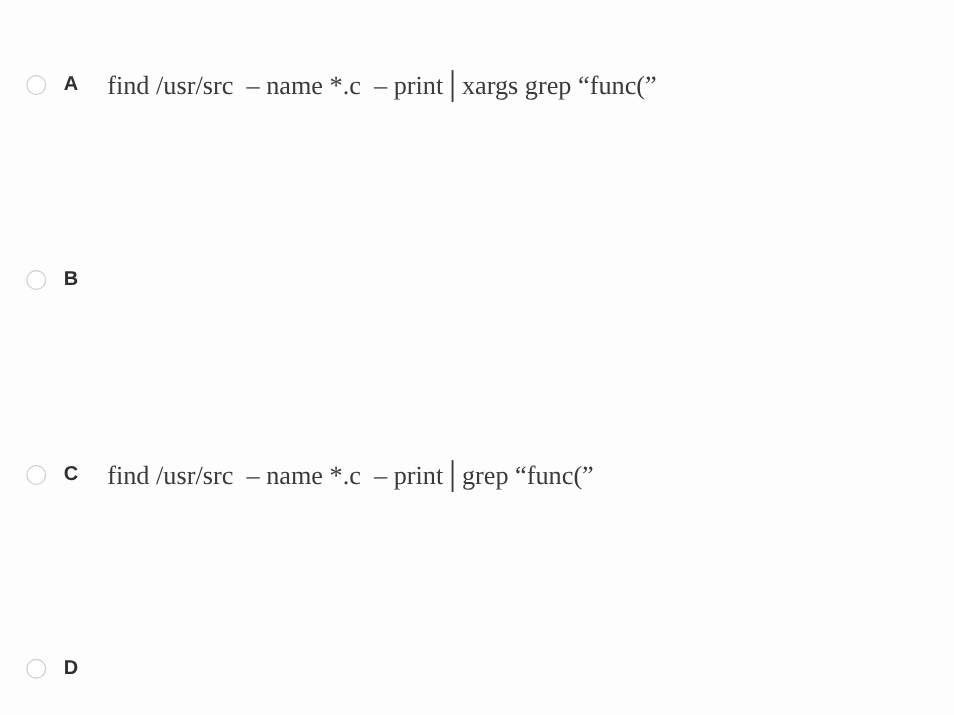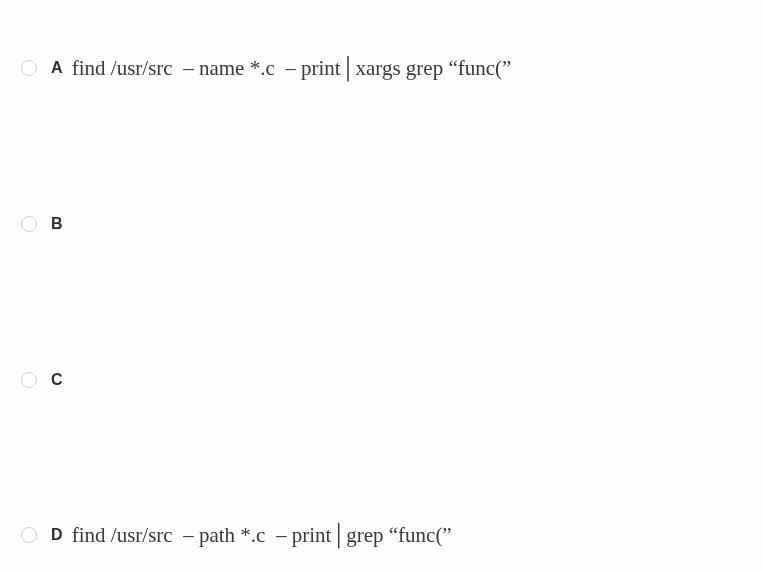--- a/index.html
+++ b/index.html
@@ -49,21 +49,21 @@
     margin-left: 14px;
     font-family: "Liberation Sans", sans-serif;
     font-size: 16px;
     font-weight: 600;
     color: #2f2f31;
     letter-spacing: 0.2px;
     line-height: 1;
   }
   .option-text {
     flex: 0 0 auto;
-    margin-left: 9px;
+    margin-left: 23px;
     font-family: "Liberation Serif", serif;
     font-size: 21px;
     color: #3a3a3c;
     line-height: 1;
     white-space: pre;
   }
 </style>
 </head>
 <body>
 
@@ -76,21 +76,21 @@
   </div>
 
   <div class="option-row row-b">
     <span class="radio-button"></span>
     <span class="option-letter">B</span>
   </div>
 
   <div class="option-row row-c">
     <span class="radio-button"></span>
     <span class="option-letter">C</span>
+    <span class="option-text">find /usr/src  – name *.c  – print│grep “func(”</span>
   </div>
 
   <div class="option-row row-d">
     <span class="radio-button"></span>
     <span class="option-letter">D</span>
-    <span class="option-text">find /usr/src  – path *.c  – print│grep “func(”</span>
   </div>
 
 </div>
 
 </body></html>

